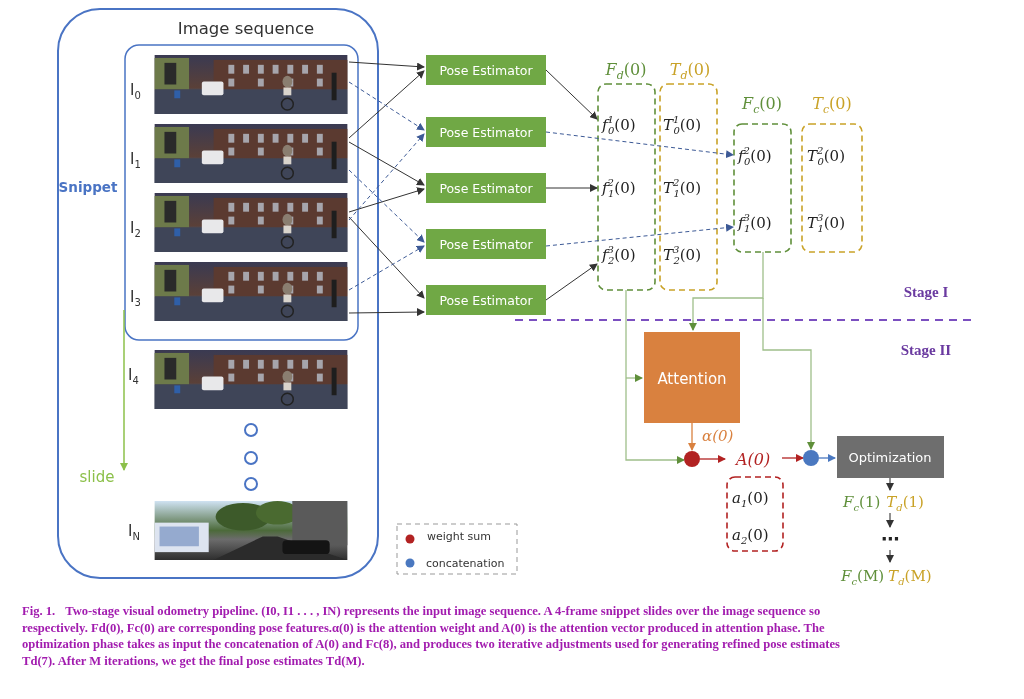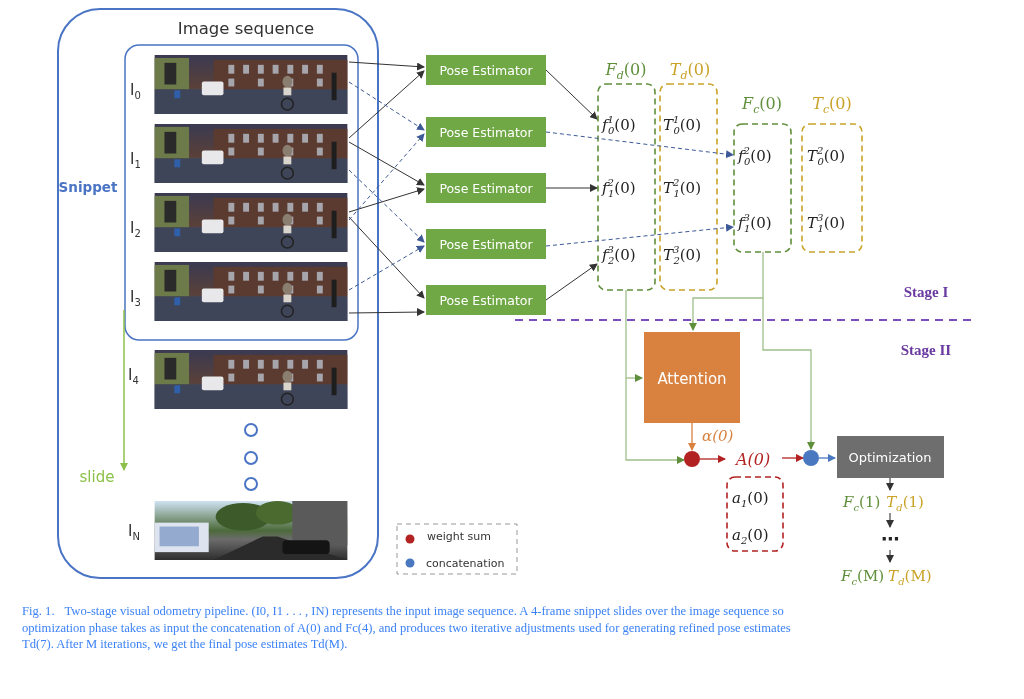--- a/index.html
+++ b/index.html
@@ -1,22 +1,23 @@
 <!DOCTYPE html>
 <html><head>
 <meta charset="utf-8">
 <style>
   html, body { margin:0; padding:0; background:#ffffff; }
   body { width:1024px; height:699px; position:relative; overflow:hidden; font-family:"DejaVu Sans", sans-serif; }
   #fig { position:absolute; left:0; top:0; width:1024px; height:595px; }
   .serif { font-family:"DejaVu Serif", serif; }
   .caption {
     position:absolute; left:22px; top:603px; width:990px;
-    font-family:"Liberation Serif", serif; font-size:12.6px; line-height:16.6px; color:#3b82f6;
+    font-family:"Liberation Serif", serif; font-size:12.6px; line-height:16.6px; color:#a21caf;
     text-align:justify;
+    font-weight:bold;
   }
   .caption .fig-label { margin-right:10px; }
 </style>
 </head>
 <body>
 
 <svg id="fig" viewBox="0 0 1024 595" xmlns="http://www.w3.org/2000/svg">
   <defs>
     <marker id="arrK" markerWidth="8" markerHeight="8" refX="7" refY="4" orient="auto" markerUnits="userSpaceOnUse">
       <path d="M0,0 L8,4 L0,8 z" fill="#333"></path>
@@ -252,15 +253,16 @@
     <rect x="397" y="524" width="120" height="50" fill="none" stroke="#999" stroke-width="1" stroke-dasharray="5,4"></rect>
     <circle cx="410" cy="539" r="4.5" fill="#b22222"></circle>
     <text x="427" y="540" font-size="11" fill="#333">weight sum</text>
     <circle cx="410" cy="563" r="4.5" fill="#4a78c0"></circle>
     <text x="426" y="567" font-size="11" fill="#333">concatenation</text>
   </g>
 </svg>
 
 <div class="caption">
   <div><span class="fig-label">Fig. 1.</span><span>Two-stage visual odometry pipeline. (I0, I1 . . . , IN) represents the input image sequence. A 4-frame snippet slides over the image sequence so</span></div>
-  <div>optimization phase takes as input the concatenation of A(0) and Fc(4), and produces two iterative adjustments used for generating refined pose estimates</div>
+  <div>respectively. Fd(0), Fc(0) are corresponding pose features.α(0) is the attention weight and A(0) is the attention vector produced in attention phase. The</div>
+  <div>optimization phase takes as input the concatenation of A(0) and Fc(8), and produces two iterative adjustments used for generating refined pose estimates</div>
   <div>Td(7). After M iterations, we get the final pose estimates Td(M).</div>
 </div>
 
 </body></html>

